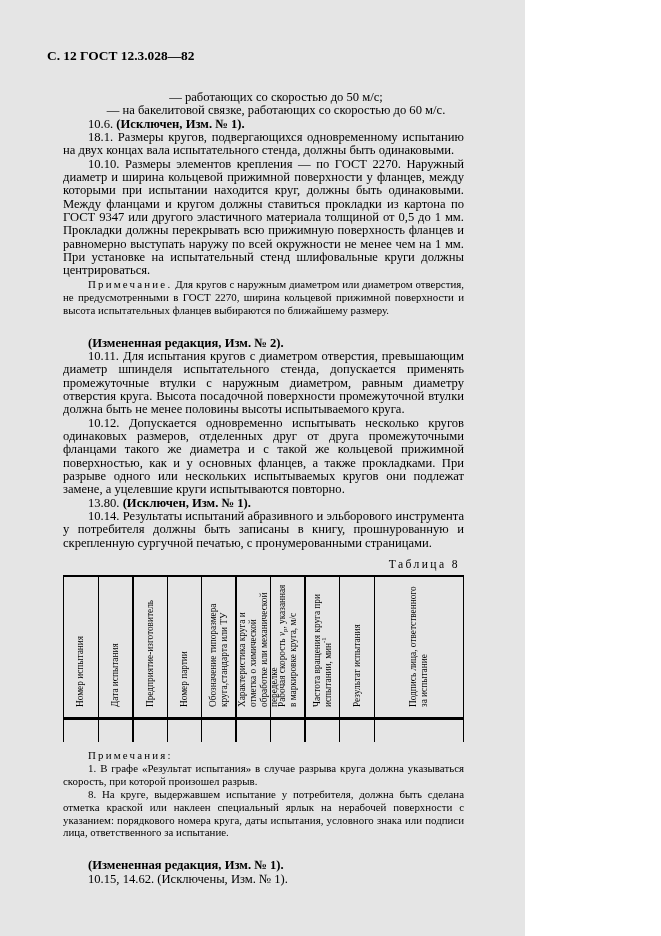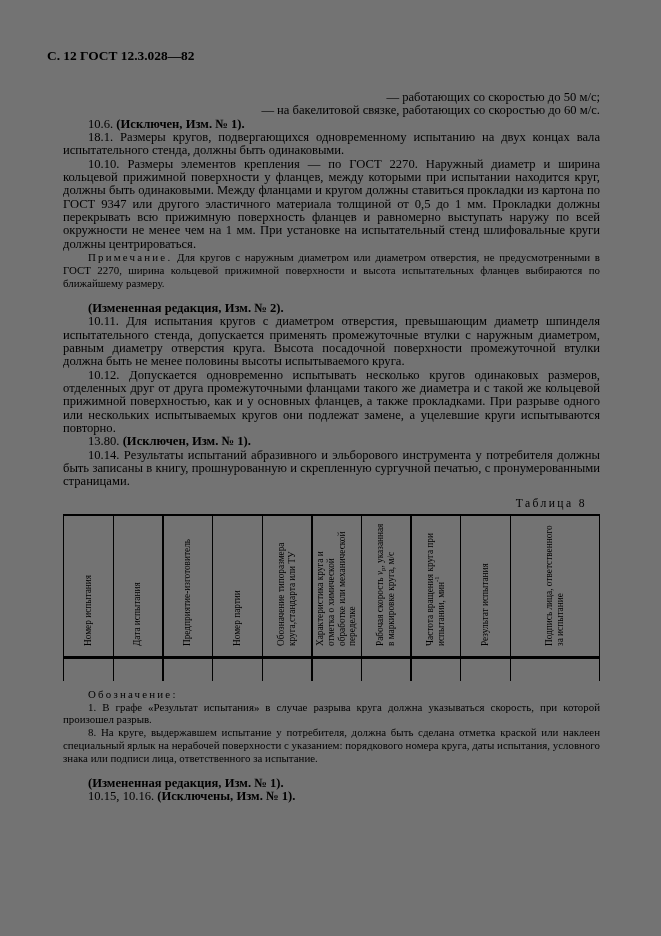--- a/index.html
+++ b/index.html
@@ -1,48 +1,48 @@
 <!DOCTYPE html>
 <html><head>
 <meta charset="utf-8">
 <style>
   html,body { margin:0; padding:0; background:#ffffff; }
   .page {
     position:relative;
-    width:661px; height:936px;
-    background:#737373;
+    width:525px; height:936px;
+    background:#e5e5e5;
     color:#000;
     font-family:"Liberation Serif","DejaVu Serif",serif;
     overflow:hidden;
     box-sizing:border-box;
     padding:48px 61px 0 63px;
   }
   .doc-header {
     font-weight:bold;
     font-size:13.4px;
     margin:0 0 27px -16px;
   }
   .p {
     margin:0; padding:0;
     font-size:12.6px;
     line-height:13.35px;
     text-align:justify;
     text-indent:25px;
   }
-  .dash { text-align:right; }
+  .dash { text-align:center; }
   .boldline { font-weight:bold; text-align:left; }
   .note { font-size:10.9px; line-height:12.9px; }
-  .gap { margin-top:12px; }
+  .gap { margin-top:20px; }
   .sp { letter-spacing:2.2px;margin-top:10px; }
 
   .table-caption {
     text-align:right;
     font-size:11.6px;
     letter-spacing:2.4px;
-    margin:8px 13px 4px 0;
+    margin:8px 4px 4px 0;
   }
   table.form {
     width:100%;
     border-collapse:collapse;
     table-layout:fixed;
     border-top:2px solid #000;
   }
   table.form th, table.form td {
     border-left:1px solid #000;
     border-right:1px solid #000;
@@ -119,19 +119,19 @@
           <td class="thick-left"></td>
           <td></td>
           <td class="thick-left"></td>
           <td></td>
           <td></td>
         </tr>
     </tbody>
   </table>
 
   <div id="after-table" class="notes-block">
-      <p class="p note"><span class="sp">Обозначение:</span></p>
+      <p class="p note"><span class="sp">Примечания:</span></p>
       <p class="p note"><span>1. В графе «Результат испытания» в случае разрыва круга должна указываться скорость, при которой произошел разрыв.</span></p>
       <p class="p note"><span>8. На круге, выдержавшем испытание у потребителя, должна быть сделана отметка краской или наклеен специальный ярлык на нерабочей поверхности с указанием: порядкового номера круга, даты испытания, условного знака или подписи лица, ответственного за испытание.</span></p>
       <p class="p boldline gap"><span style="font-weight: bold;">(Измененная редакция, Изм. № 1).</span></p>
-      <p class="p body"><span>10.15, 10.16. </span><span style="font-weight: bold;">(Исключены, Изм. № 1).</span></p>
+      <p class="p body"><span>10.15, 14.62. </span><span style="font-weight: normal;">(Исключены, Изм. № 1).</span></p>
     </div>
 </div>
 
 </body></html>

